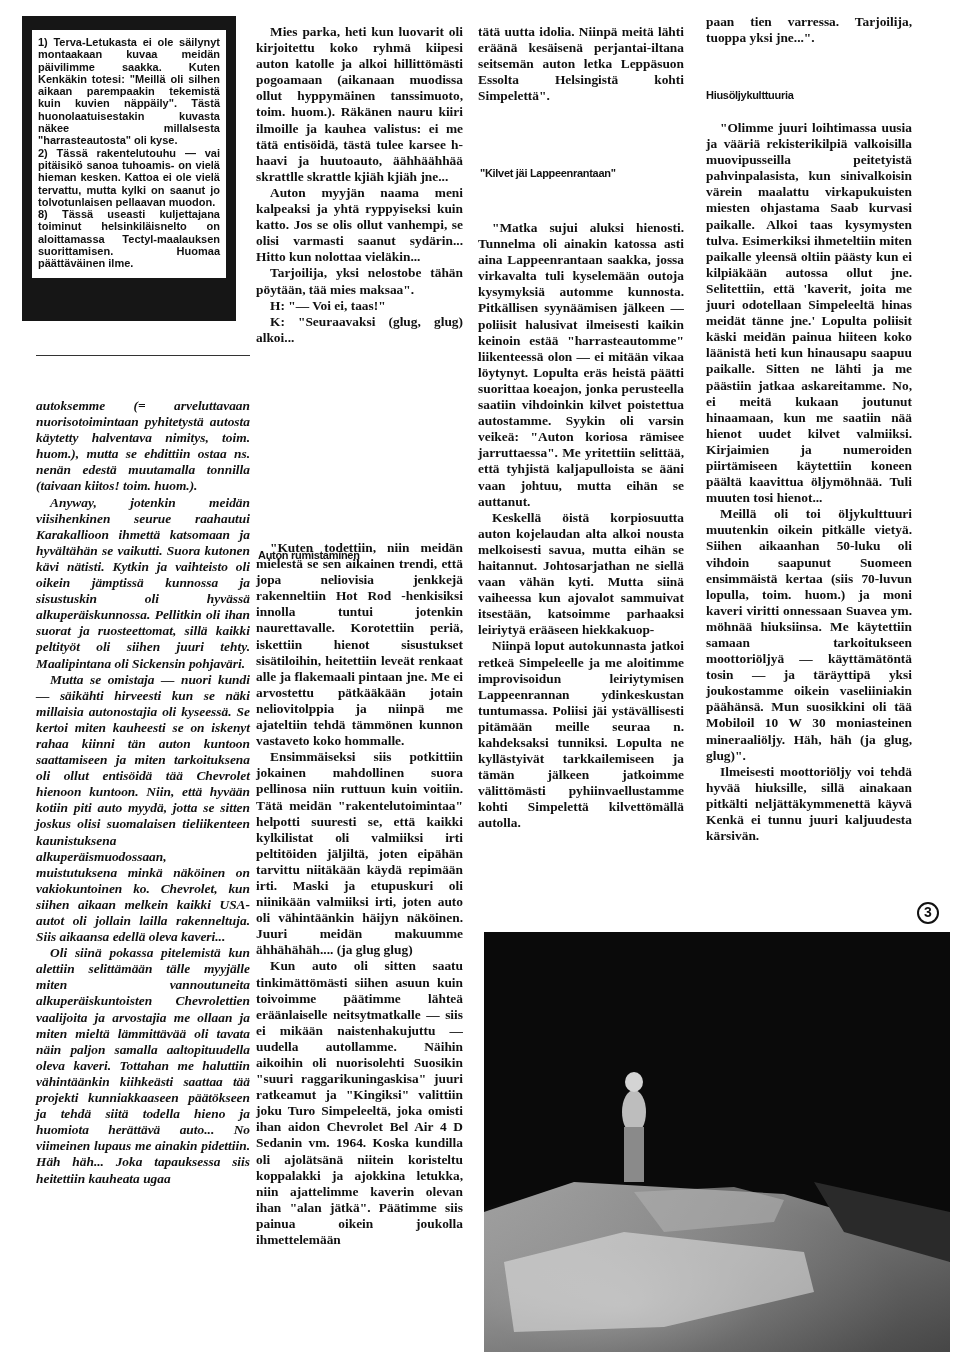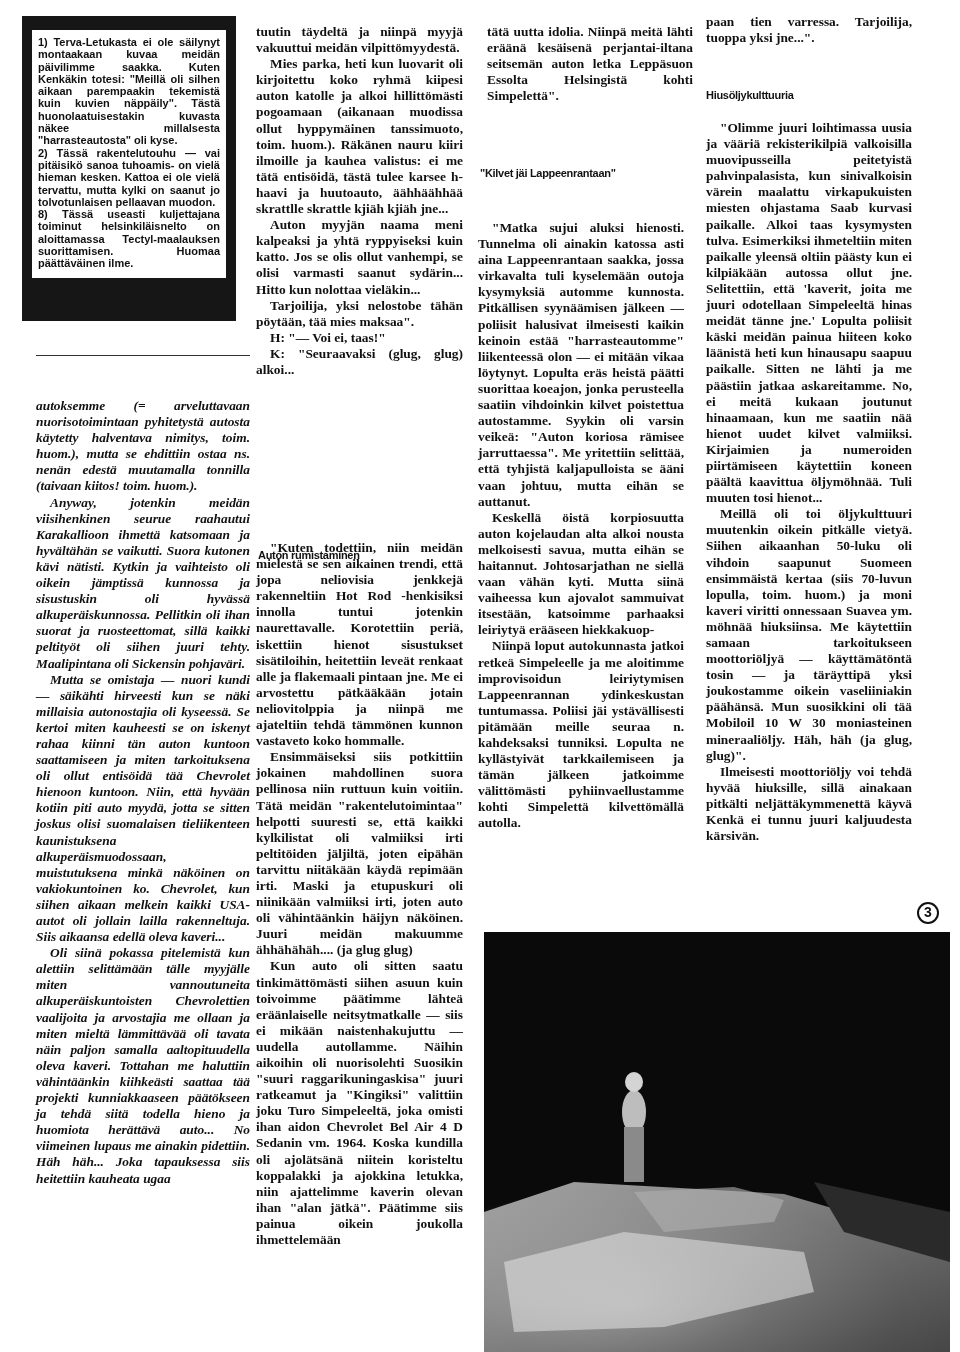--- a/index.html
+++ b/index.html
@@ -28,35 +28,34 @@
 <div class="rule"></div>
 
 <div class="col" style="left:36px; top:398px; width:214px;font-style:italic;">
   <p>autoksemme (= arveluttavaan nuorisotoimintaan pyhitetystä autosta käytetty halventava nimitys, toim. huom.), mutta se ehdittiin ostaa ns. nenän edestä muutamalla tonnilla (taivaan kiitos! toim. huom.).</p>
   <p class="ind">Anyway, jotenkin meidän viisihenkinen seurue raahautui Karakallioon ihmettä katsomaan ja hyvältähän se vaikutti. Suora kutonen kävi nätisti. Kytkin ja vaihteisto oli oikein jämptissä kunnossa ja sisustuskin oli hyvässä alkuperäiskunnossa. Pellitkin oli ihan suorat ja ruosteettomat, sillä kaikki peltityöt oli siihen juuri tehty. Maalipintana oli Sickensin pohjaväri.</p>
   <p class="ind">Mutta se omistaja — nuori kundi — säikähti hirveesti kun se näki millaisia autonostajia oli kyseessä. Se kertoi miten kauheesti se on iskenyt rahaa kiinni tän auton kuntoon saattamiseen ja miten tarkoituksena oli ollut entisöidä tää Chevrolet hienoon kuntoon. Niin, että hyvään kotiin piti auto myydä, jotta se sitten joskus olisi suomalaisen tieliikenteen kaunistuksena alkuperäismuodossaan, muistutuksena minkä näköinen on vakiokuntoinen ko. Chevrolet, kun siihen aikaan melkein kaikki USA-autot oli jollain lailla rakenneltuja. Siis aikaansa edellä oleva kaveri...</p>
   <p class="ind">Oli siinä pokassa pitelemistä kun alettiin selittämään tälle myyjälle miten vannoutuneita alkuperäiskuntoisten Chevrolettien vaalijoita ja arvostajia me ollaan ja miten mieltä lämmittävää oli tavata näin paljon samalla aaltopituudella oleva kaveri. Tottahan me haluttiin vähintäänkin kiihkeästi saattaa tää projekti kunniakkaaseen päätökseen ja tehdä siitä todella hieno ja huomiota herättävä auto... No viimeinen lupaus me ainakin pidettiin. Häh häh... Joka tapauksessa siis heitettiin kauheata ugaa</p>
 </div>
 
 <div class="col" style="left:256px; top:24px; width:207px;">
-  <p>tuutin täydeltä ja niinpä myyjä vakuuttui meidän vilpittömyydestä.</p>
   <p class="ind">Mies parka, heti kun luovarit oli kirjoitettu koko ryhmä kiipesi auton katolle ja alkoi hillittömästi pogoamaan (aikanaan muodissa ollut hyppymäinen tanssimuoto, toim. huom.). Räkänen nauru kiiri ilmoille ja kauhea valistus: ei me tätä entisöidä, tästä tulee karsee h-haavi ja huutoauto, äähhäähhää skrattlle skrattle kjiäh kjiäh jne...</p>
   <p class="ind">Auton myyjän naama meni kalpeaksi ja yhtä ryppyiseksi kuin katto. Jos se olis ollut vanhempi, se olisi varmasti saanut sydärin... Hitto kun nolottaa vieläkin...</p>
   <p class="ind">Tarjoilija, yksi nelostobe tähän pöytään, tää mies maksaa".</p>
   <p class="ind">H: "— Voi ei, taas!"</p>
   <p class="ind">K: "Seuraavaksi (glug, glug) alkoi...</p>
 </div>
 <div class="heading" style="left:258px; top:502px;margin-top:44px;">Auton rumistaminen</div>
 <div class="col" style="left:256px; top:540px; width:207px;">
   <p class="ind">"Kuten todettiin, niin meidän mielestä se sen aikainen trendi, että jopa neliovisia jenkkejä rakenneltiin Hot Rod -henkisiksi innolla tuntui jotenkin naurettavalle. Korotettiin periä, iskettiin hienot sisustukset sisätiloihin, heitettiin leveät renkaat alle ja flakemaali pintaan jne. Me ei arvostettu pätkääkään jotain neliovitolppia ja niinpä me ajateltiin tehdä tämmönen kunnon vastaveto koko hommalle.</p>
   <p class="ind">Ensimmäiseksi siis potkittiin jokainen mahdollinen suora pellinosa niin ruttuun kuin voitiin. Tätä meidän "rakentelutoimintaa" helpotti suuresti se, että kaikki kylkilistat oli valmiiksi irti peltitöiden jäljiltä, joten eipähän tarvittu niitäkään käydä repimään irti. Maski ja etupuskuri oli niinikään valmiiksi irti, joten auto oli vähintäänkin häijyn näköinen. Juuri meidän makuumme ähhähähäh.... (ja glug glug)</p>
   <p class="ind">Kun auto oli sitten saatu tinkimättömästi siihen asuun kuin toivoimme päätimme lähteä eräänlaiselle neitsytmatkalle — siis ei mikään naistenhakujuttu — uudella autollamme. Näihin aikoihin oli nuorisolehti Suosikin "suuri raggarikuningaskisa" juuri ratkeamut ja "Kingiksi" valittiin joku Turo Simpeleeltä, joka omisti ihan aidon Chevrolet Bel Air 4 D Sedanin vm. 1964. Koska kundilla oli ajolätsänä niitein koristeltu koppalakki ja ajokkina letukka, niin ajattelimme kaverin olevan ihan "alan jätkä". Päätimme siis painua oikein joukolla ihmettelemään</p>
 </div>
 
-<div class="col" style="left:478px; top:24px; width:206px;margin-left:9px;">
+<div class="col" style="left:478px; top:24px; width:206px;">
   <p>tätä uutta idolia. Niinpä meitä lähti eräänä kesäisenä perjantai-iltana seitsemän auton letka Leppäsuon Essolta Helsingistä kohti Simpelettä".</p>
 </div>
 <div class="heading" style="left:480px; top:164px; width:200px;">"Kilvet jäi Lappeenrantaan"</div>
 <div class="col" style="left:478px; top:220px; width:206px;">
   <p class="ind">"Matka sujui aluksi hienosti. Tunnelma oli ainakin katossa asti aina Lappeenrantaan saakka, jossa virkavalta tuli kyselemään outoja kysymyksiä automme kunnosta. Pitkällisen syynäämisen jälkeen — poliisit halusivat ilmeisesti kaikin keinoin estää "harrasteautomme" liikenteessä olon — ei mitään vikaa löytynyt. Lopulta eräs heistä päätti suorittaa koeajon, jonka perusteella saatiin vihdoinkin kilvet poistettua autostamme. Syykin oli varsin veikeä: "Auton koriosa rämisee jarruttaessa". Me yritettiin selittää, että tyhjistä kaljapulloista se ääni vaan johtuu, mutta eihän se auttanut.</p>
   <p class="ind">Keskellä öistä korpiosuutta auton kojelaudan alta alkoi nousta melkoisesti savua, mutta eihän se haitannut. Johtosarjathan ne siellä vaan vähän kyti. Mutta siinä vaiheessa kun ajovalot sammuivat itsestään, katsoimme parhaaksi leiriytyä erääseen hiekkakuop-</p>
   <p class="ind">Niinpä loput autokunnasta jatkoi retkeä Simpeleelle ja me aloitimme improvisoidun leiriytymisen Lappeenrannan ydinkeskustan tuntumassa. Poliisi jäi ystävällisesti pitämään meille seuraa n. kahdeksaksi tunniksi. Lopulta ne kyllästyivät tarkkailemiseen ja tämän jälkeen jatkoimme välittömästi pyhiinvaellustamme kohti Simpelettä kilvettömällä autolla.</p>
 </div>
 
 <div class="col" style="left:706px; top:14px; width:206px;">

